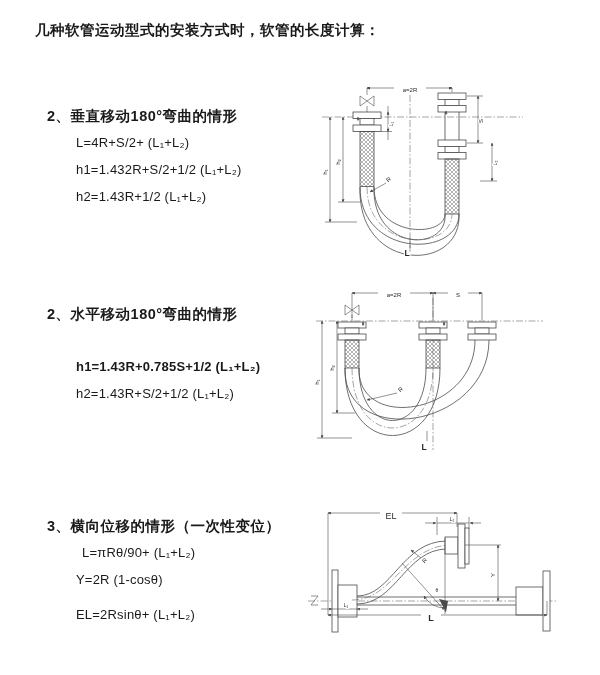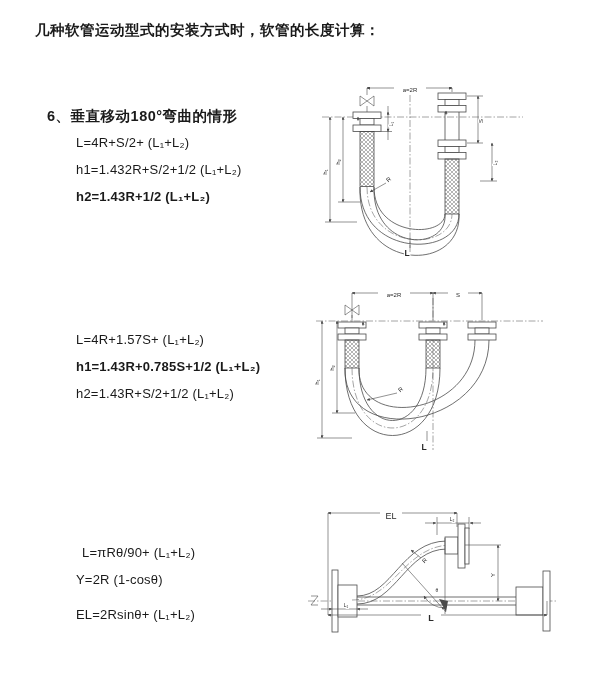--- a/index.html
+++ b/index.html
@@ -22,24 +22,24 @@
            font-family:"Liberation Sans","DejaVu Sans",sans-serif;}
   .t6{font-size:6px;} .t5{font-size:5px;} .t8{font-size:8.5px;font-weight:bold;} .t9{font-size:9px;}
 </style>
 </head>
 <body>
 
 <div id="page">
 
   <div class="abs doc-title" style="left:35px;top:21px;">几种软管运动型式的安装方式时，软管的长度计算：</div>
 
-  <div class="abs sec-heading" style="left:47px;top:107px;">6、垂直移动180°弯曲的情形</div>
+  <div class="abs sec-heading" style="left:47px;top:107px;">2、垂直移动180°弯曲的情形</div>
   <div class="abs formula" style="left:76px;top:135px;">L=4R+S/2+ (L₁+L₂)</div>
   <div class="abs formula" style="left:76px;top:162px;">h1=1.432R+S/2+1/2 (L₁+L₂)</div>
-  <div class="abs formula" style="left:76px;top:189px;font-weight:bold;">h2=1.43R+1/2 (L₁+L₂)</div>
+  <div class="abs formula" style="left:76px;top:189px;">h2=1.43R+1/2 (L₁+L₂)</div>
 
   <svg width="240" height="185" viewBox="308 75 240 185" style="left:308px;top:75px;">
     <defs>
       <pattern id="braid1" width="4" height="4" patternUnits="userSpaceOnUse">
         <path d="M0,0 L4,4 M4,0 L0,4" stroke="#6a6a6a" stroke-width="0.5"></path>
       </pattern>
       <marker id="arr1" viewBox="0 0 10 10" refX="9.5" refY="5" markerWidth="8" markerHeight="5" orient="auto-start-reverse">
         <path d="M0,0 L10,5 L0,10 Z" fill="#4a4a4a"></path>
       </marker>
     </defs>
@@ -126,21 +126,21 @@
       <path class="dim" d="M386,183 L370,192" marker-end="url(#arr1)"></path>
       <text class="t6" x="390" y="181" transform="rotate(-40 390 181)" text-anchor="middle">R</text>
     </g>
 
     <g>
       <path class="dim" d="M410,238 V248"></path>
       <text class="t8" x="407" y="256" text-anchor="middle">L</text>
     </g>
   </svg>
 
-  <div class="abs formula" style="left:76px;top:332px;">L=4R+1.57S+ (L₁+L₂)</div>
+  <div class="abs sec-heading" style="left:47px;top:305px;">2、水平移动180°弯曲的情形</div>
   <div class="abs formula" style="left:76px;top:359px;font-weight:bold;">h1=1.43R+0.785S+1/2 (L₁+L₂)</div>
   <div class="abs formula" style="left:76px;top:386px;">h2=1.43R+S/2+1/2 (L₁+L₂)</div>
 
   <svg width="240" height="172" viewBox="312 283 240 172" style="left:312px;top:283px;">
     <defs>
       <pattern id="braid2" width="4" height="4" patternUnits="userSpaceOnUse">
         <path d="M0,0 L4,4 M4,0 L0,4" stroke="#6a6a6a" stroke-width="0.5"></path>
       </pattern>
       <marker id="arr2" viewBox="0 0 10 10" refX="9.5" refY="5" markerWidth="8" markerHeight="5" orient="auto-start-reverse">
         <path d="M0,0 L10,5 L0,10 Z" fill="#4a4a4a"></path>
@@ -218,20 +218,21 @@
       <path class="dim" d="M397,393 L367,400" marker-end="url(#arr2)"></path>
       <text class="t6" x="402" y="391" transform="rotate(-40 402 391)" text-anchor="middle">R</text>
     </g>
 
     <g>
       <path class="dim" d="M427,431 V441"></path>
       <text class="t8" x="424" y="450" text-anchor="middle">L</text>
     </g>
   </svg>
 
+  <div class="abs sec-heading" style="left:47px;top:517px;">3、横向位移的情形（一次性变位）</div>
   <div class="abs formula" style="left:76px;top:545px;margin-left:6px;">L=πRθ/90+ (L₁+L₂)</div>
   <div class="abs formula" style="left:76px;top:572px;">Y=2R (1-cosθ)</div>
   <div class="abs formula" style="left:76px;top:599px;margin-top:8px;">EL=2Rsinθ+ (L₁+L₂)</div>
 
   <svg width="265" height="155" viewBox="300 500 265 155" style="left:300px;top:500px;">
     <defs>
       <marker id="arr3" viewBox="0 0 10 10" refX="9.5" refY="5" markerWidth="8" markerHeight="5" orient="auto-start-reverse">
         <path d="M0,0 L10,5 L0,10 Z" fill="#4a4a4a"></path>
       </marker>
     </defs>

